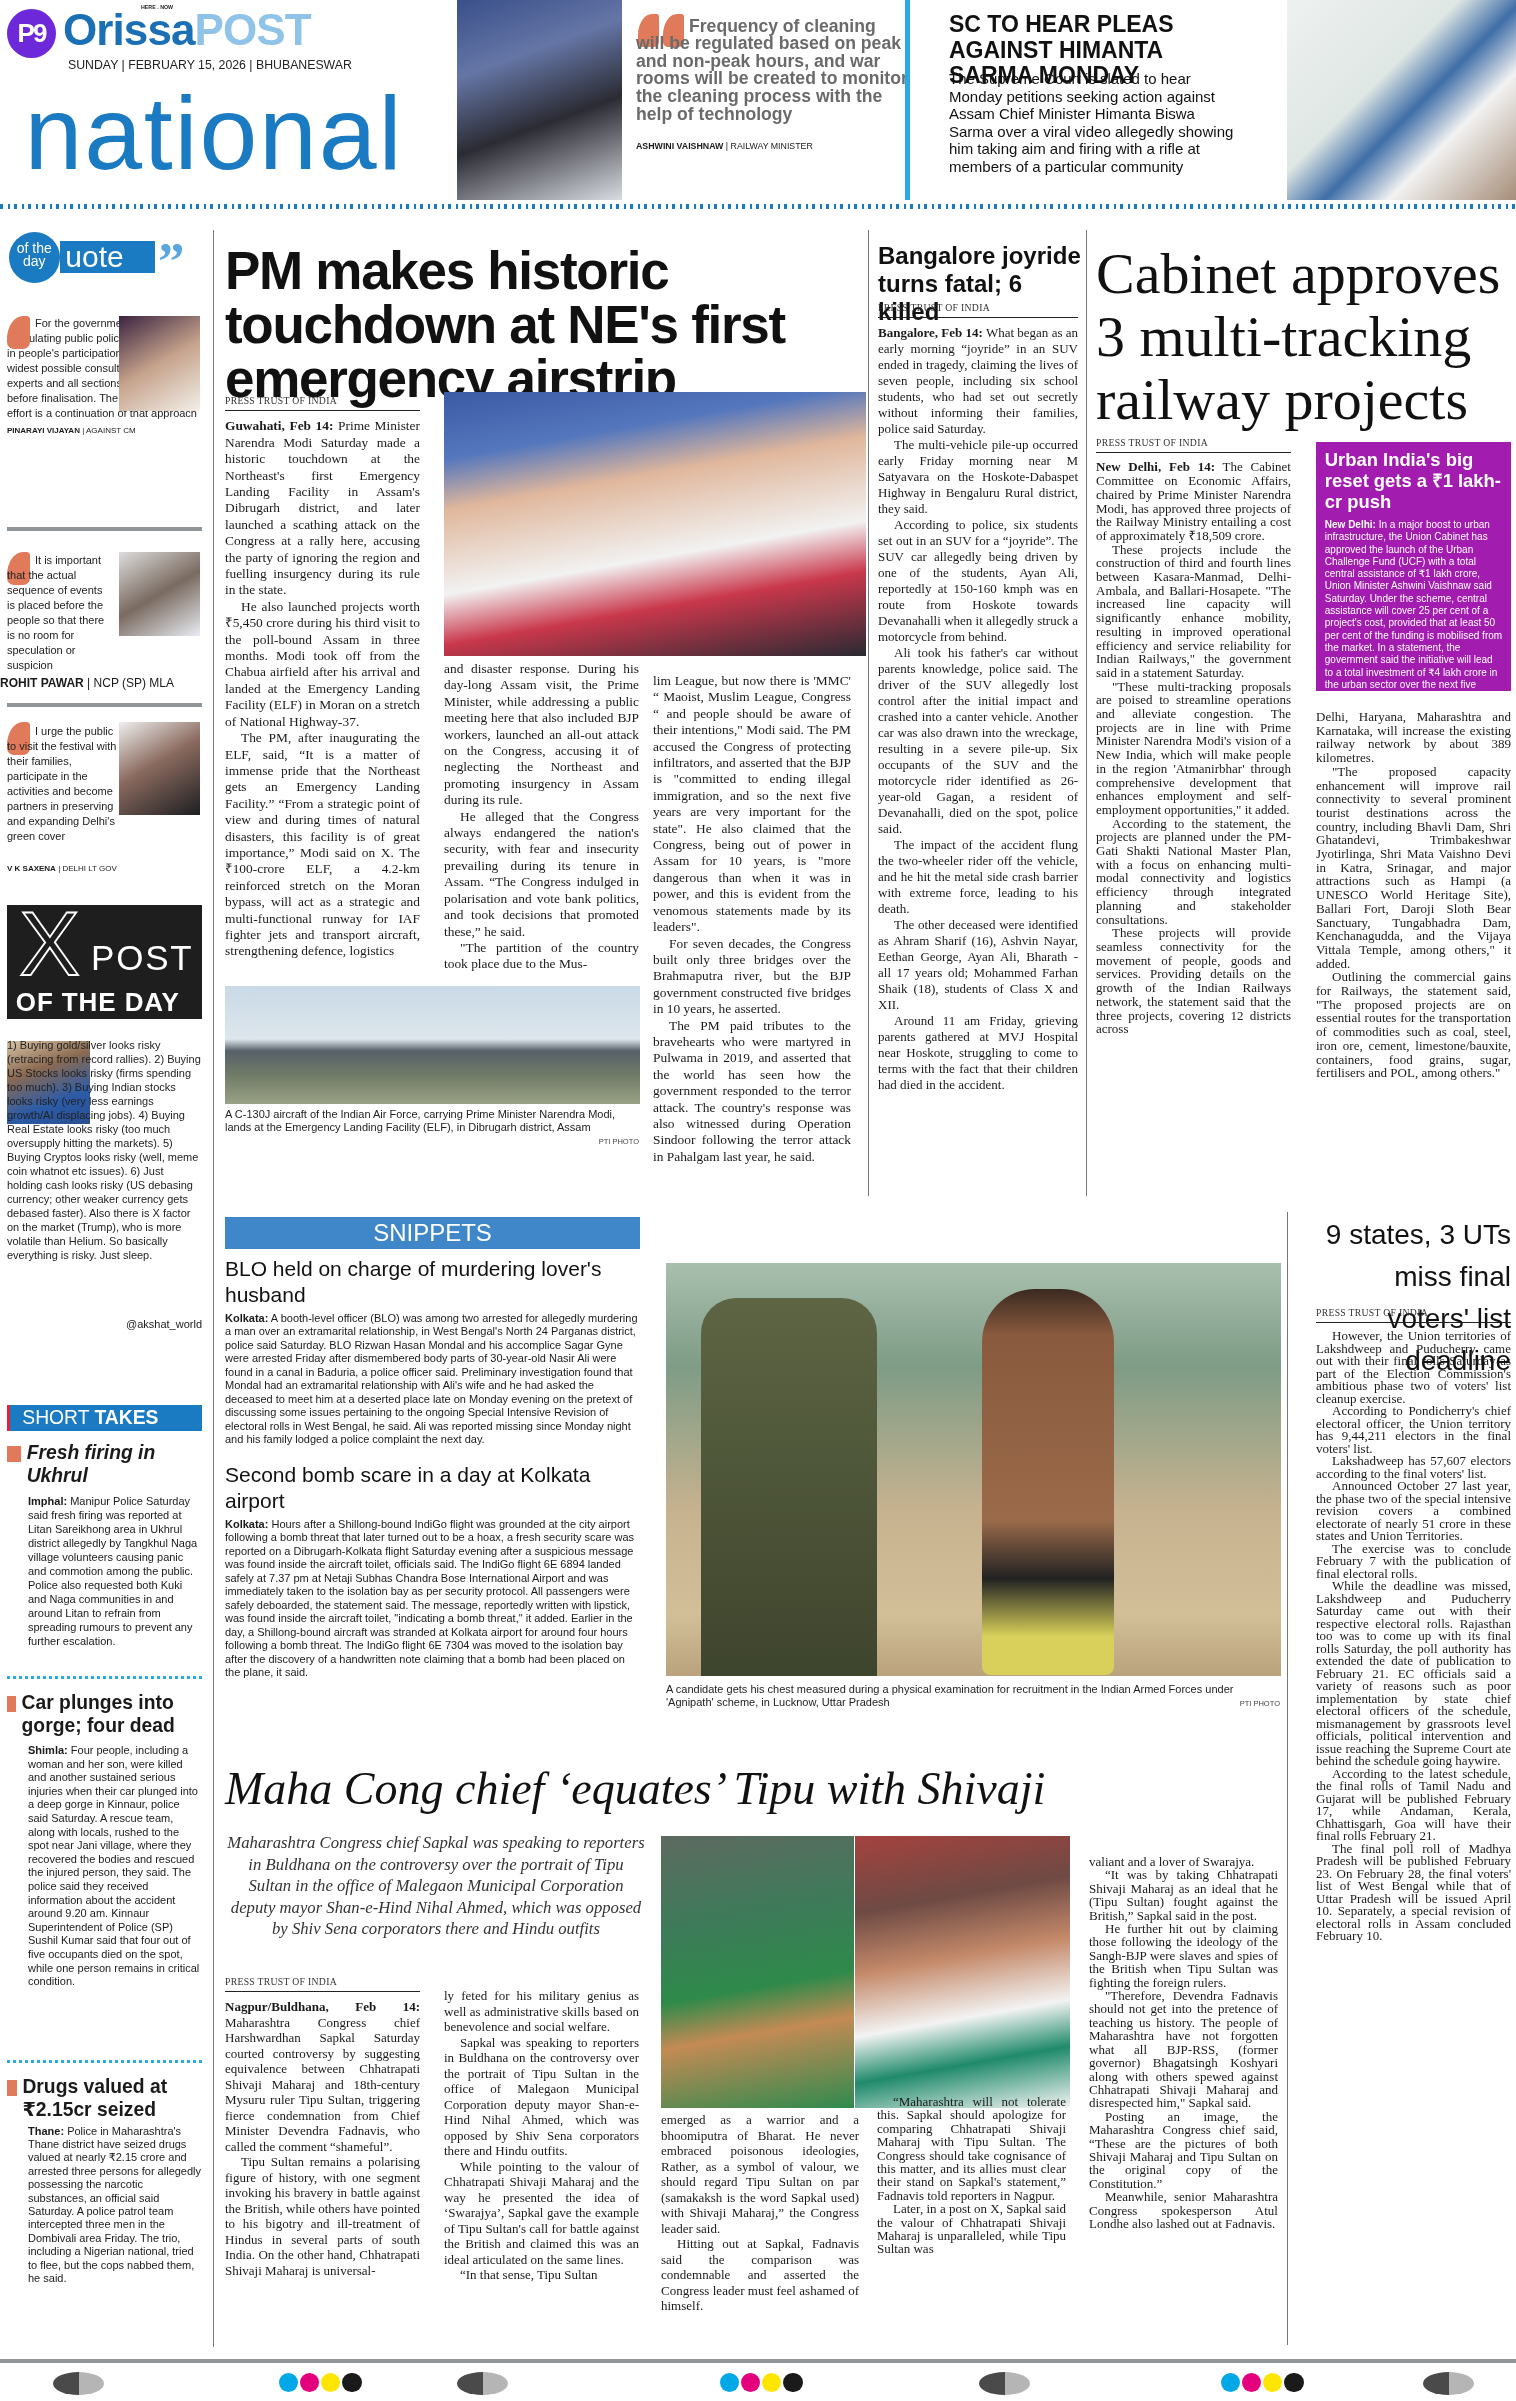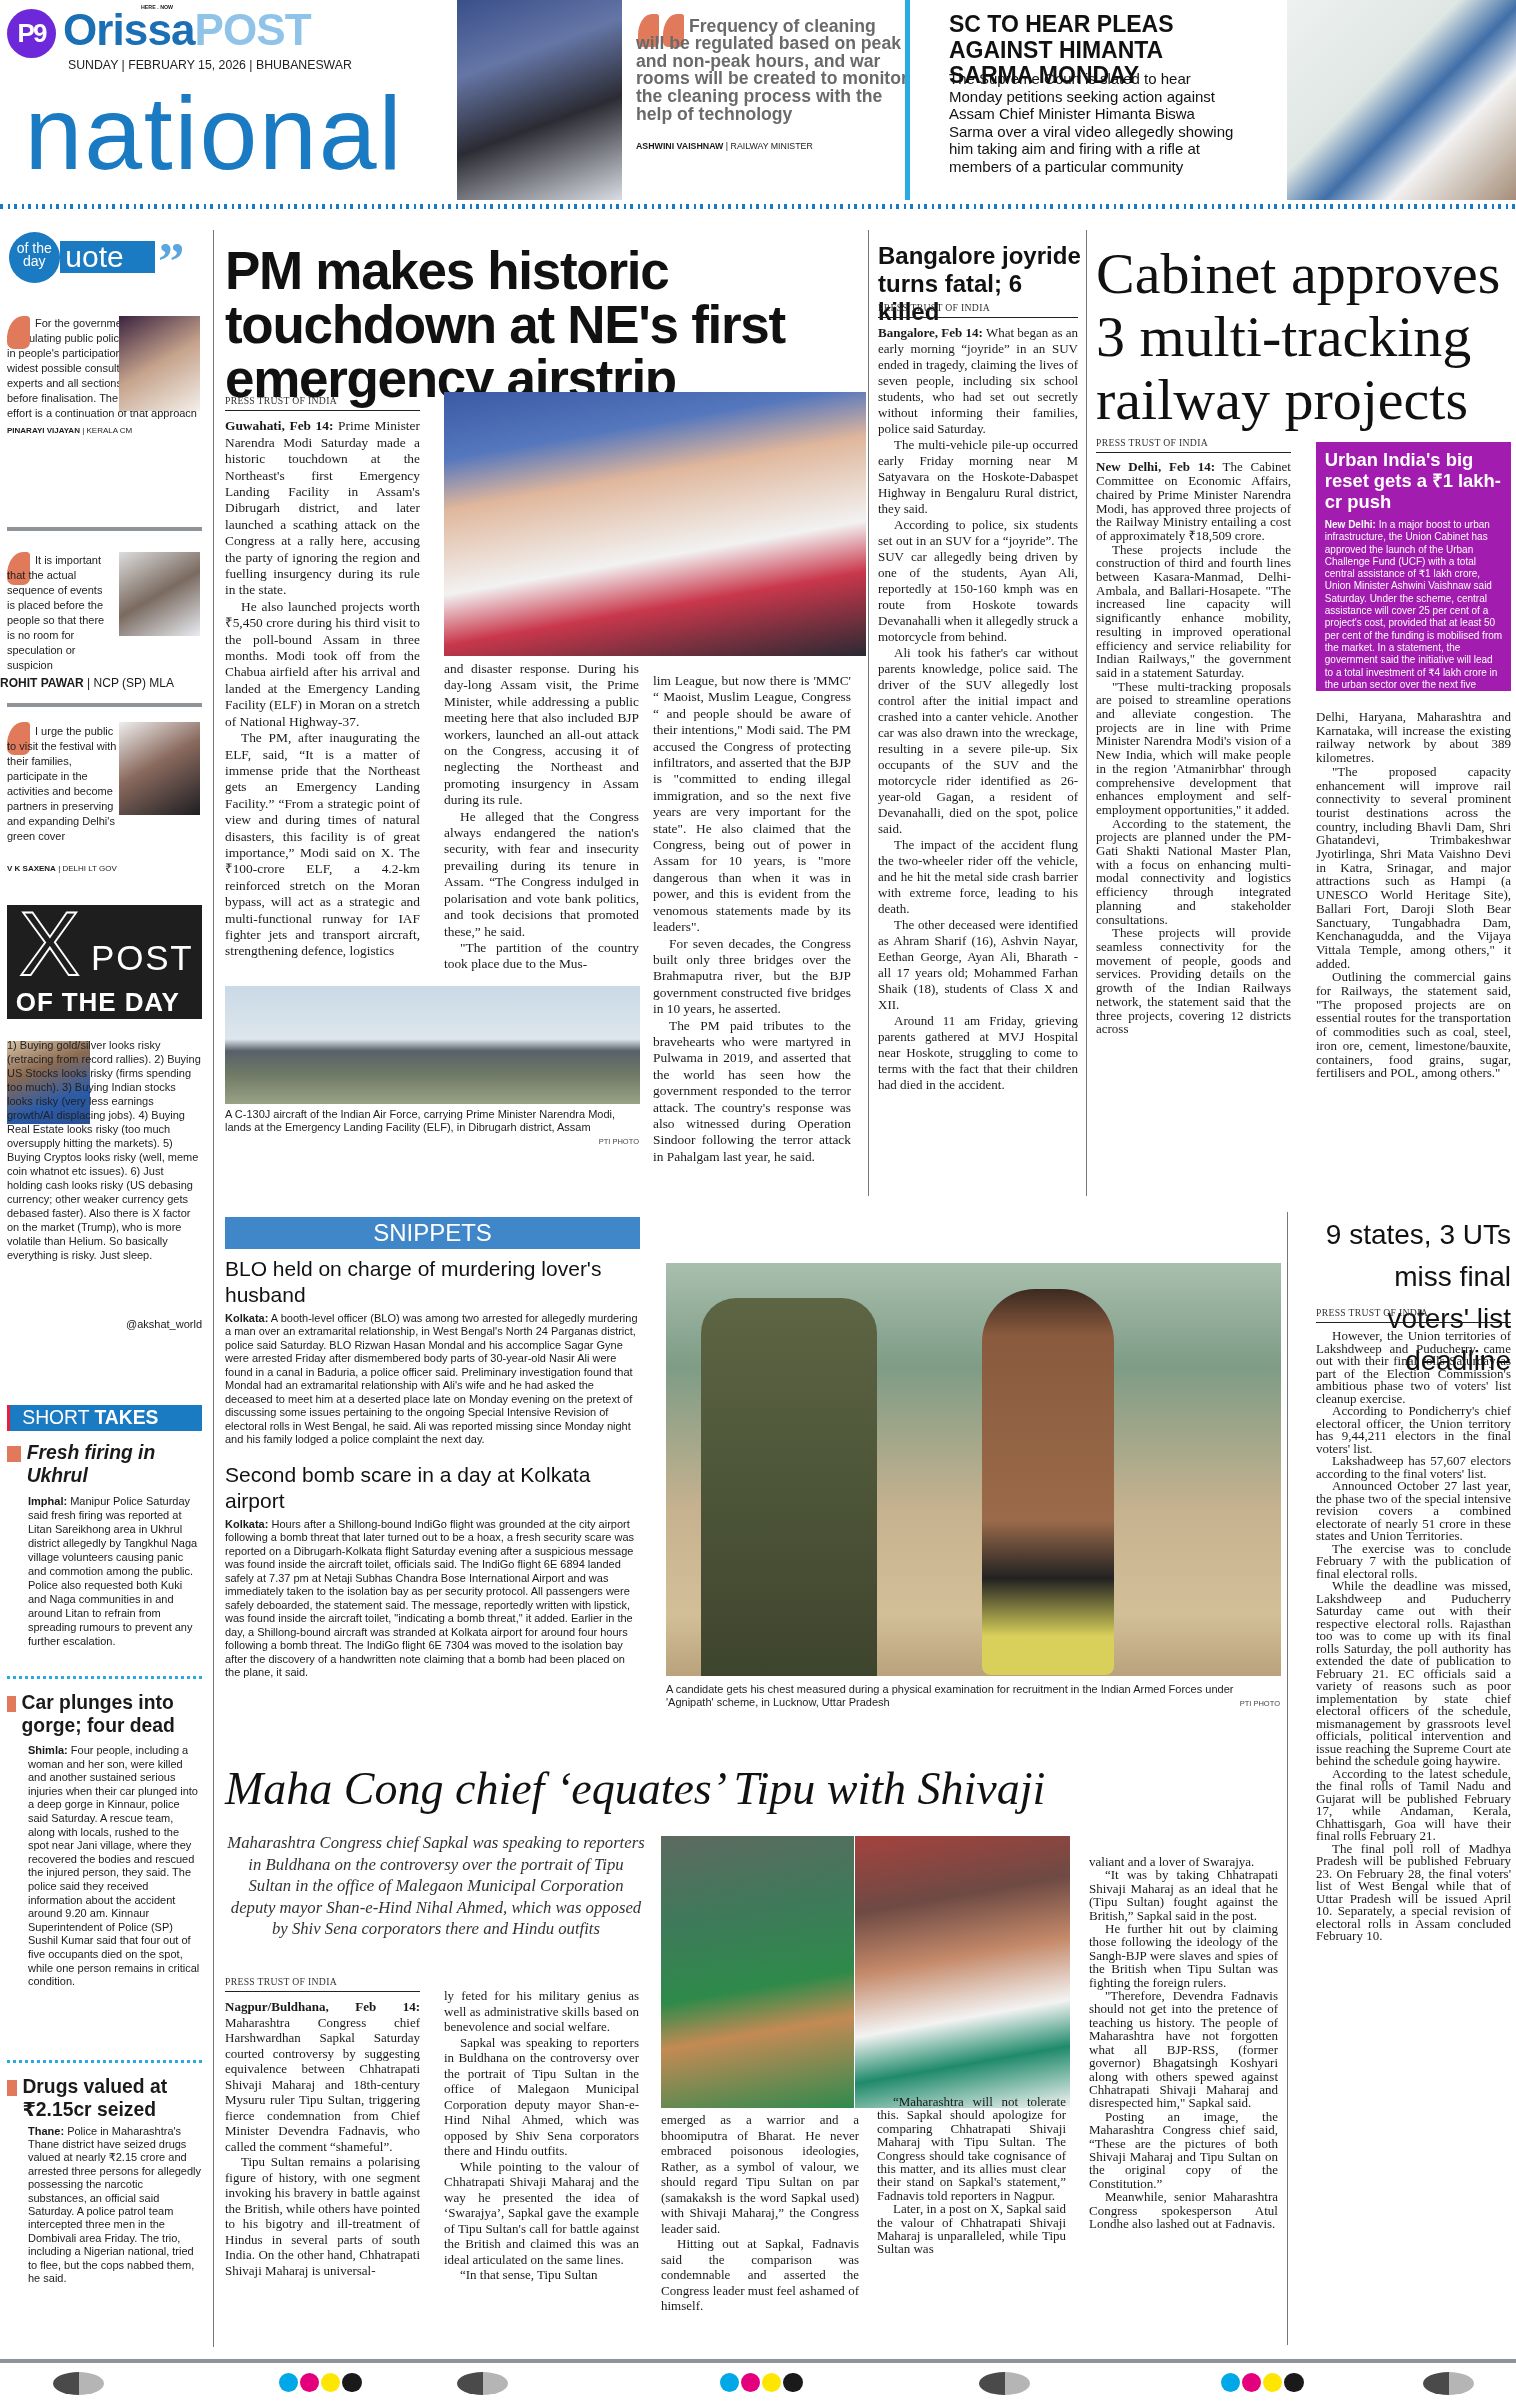--- a/index.html
+++ b/index.html
@@ -63,21 +63,21 @@
 <div class="abs" style="left:7px;top:230px;width:195px;height:53px;">
   <div style="position:absolute;left:1.8px;top:1.8px;width:51px;height:51px;border-radius:50%;background:#1a7ac2;color:#fff;font:14px/13px 'Liberation Sans',sans-serif;text-align:center;padding-top:10.5px;">of the day</div>
   <div style="position:absolute;left:53px;top:10.5px;width:95px;height:32px;background:#1a7ac2;color:#fff;font:30px/32px 'Liberation Sans',sans-serif;padding-left:5.3px;">uote</div>
   <div style="position:absolute;left:151px;top:8.8px;color:#5aa6de;font:bold 53px/44px 'Liberation Serif',serif;">”</div>
 </div>
 
 <div class="abs" style="left:7px;top:316px;width:195px;">
   <div class="abs photo" style="left:112px;top:0;width:81px;height:95px;background:linear-gradient(150deg,#3a2340,#c6a38c 50%,#f3efe9);"></div>
   <div class="quote-mark" style="position:absolute;left:0;top:0;"></div>
   <div class="sans" style="font-size:11px;line-height:15px;color:#222;text-indent:28px;padding-right:0;shape-outside:inset(0);">For the government of Kerala, formulating public policy is an exercise in people's participation, involving the widest possible consultations with experts and all sections of society before finalisation. The Vision 2031 effort is a continuation of that approach</div>
-  <div class="sans" style="font-size:8px;margin-top:5.3px;"><b>PINARAYI VIJAYAN</b> | <span>KERALA CM</span></div>
+  <div class="sans" style="font-size:8px;margin-top:5.3px;"><b>PINARAYI VIJAYAN</b> | <span>AGAINST CM</span></div>
 </div>
 <div class="abs sep-gray" style="left:7px;top:527px;width:195px;"></div>
 
 <div class="abs" style="left:7px;top:552px;width:195px;">
   <div class="abs photo" style="left:112px;top:0;width:81px;height:84px;background:linear-gradient(150deg,#ddd,#7a6a60 50%,#e8ecf2);"></div>
   <div class="quote-mark" style="position:absolute;left:0;top:0;"></div>
 </div>
 <div class="abs sans" style="left:7px;top:553px;width:105px;font-size:11px;line-height:15px;color:#222;text-indent:28px;">It is important that the actual sequence of events is placed before the people so that there is no room for speculation or suspicion</div>
 <div class="abs sans" style="left:0;top:676px;font-size:12px;"><b>ROHIT PAWAR</b> | <span>NCP (SP) MLA</span></div>
 <div class="abs sep-gray" style="left:7px;top:703px;width:195px;"></div>

